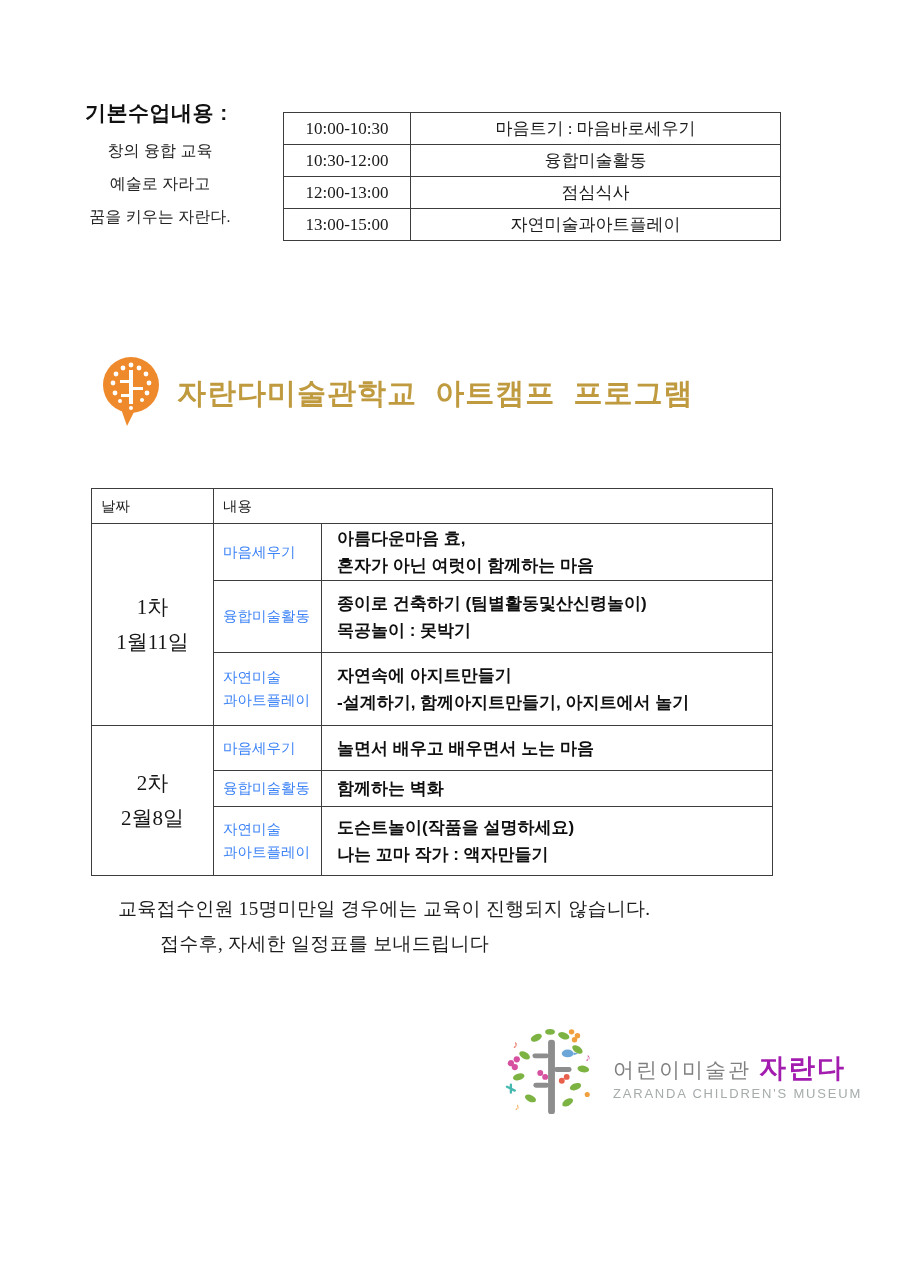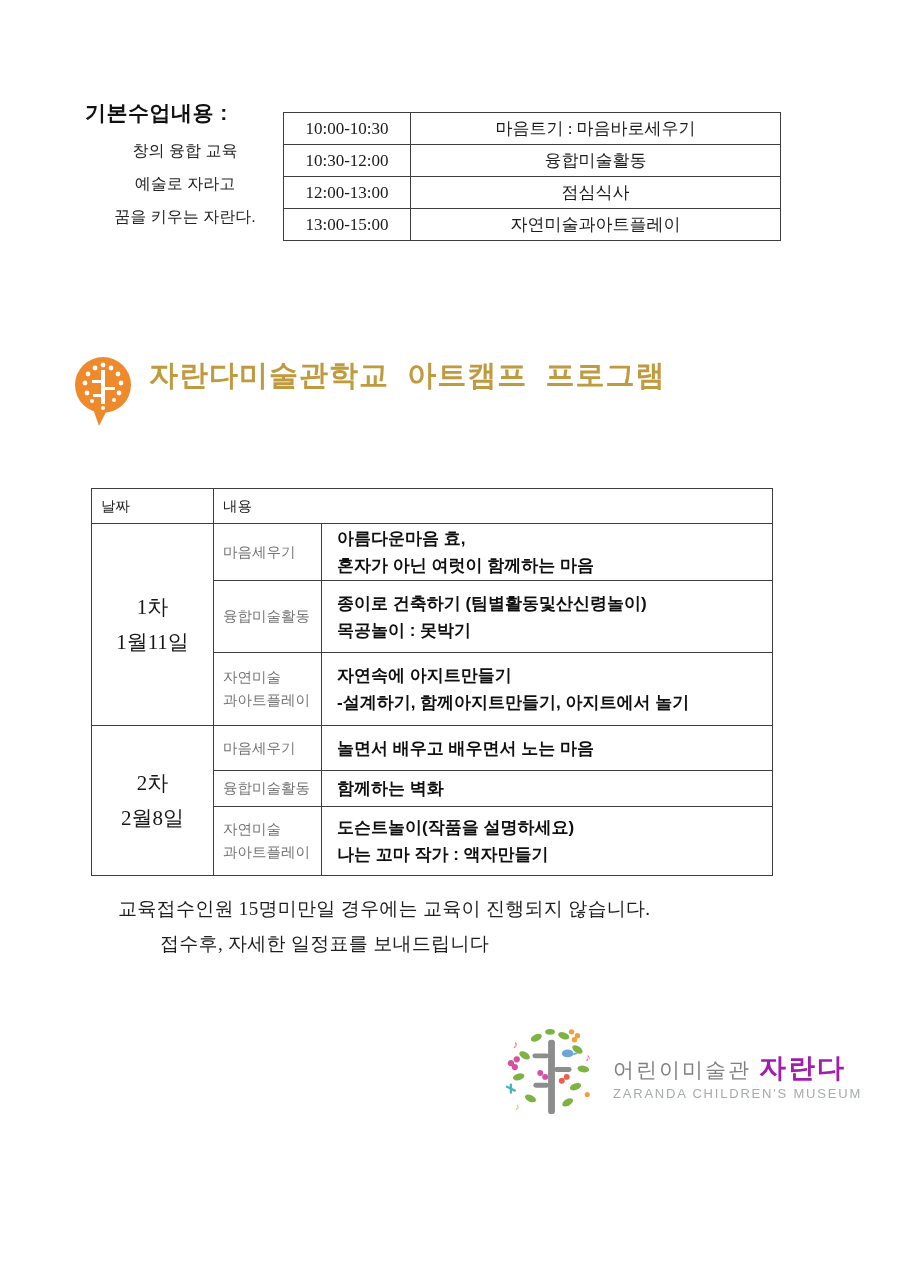--- a/index.html
+++ b/index.html
@@ -12,39 +12,39 @@
   }
   .serif { font-family:"Liberation Serif", "DejaVu Serif", serif; }
 
   
   .intro-heading {
     position:absolute; left:85px; top:99px;
     font-size:21px; font-weight:bold; color:#111;
     letter-spacing:0.5px;
   }
   .intro-lines {
-    position:absolute; left:96px; top:134px; width:178px;
+    position:absolute; left:71px; top:134px; width:178px;
     text-align:center; font-size:16px; line-height:33px; color:#222;
   }
 
   
   .daily-table-wrap { position:absolute; left:283px; top:112px;border-radius:17px; }
   table { border-collapse:collapse; table-layout:fixed; }
   .daily-table td {
     border:1.5px solid #3d3d3d;
     height:32px; text-align:center; vertical-align:middle;
     font-size:17px; color:#1a1a1a;
   }
   .daily-table .c-time  { width:127px; }
   .daily-table .c-act   { width:370px; }
 
   
   .brand-row {
-    position:absolute; left:72px; top:356px;
-    display:flex; align-items:flex-start; gap:15px;
+    position:absolute; left:100px; top:356px;
+    display:flex; align-items:flex-end; gap:15px;
   }
   .program-title {
     font-size:29px; font-weight:bold; color:#bf9a3f;
     letter-spacing:1px; word-spacing:10px;
     padding-bottom:14px;
   }
 
   
   .program-table-wrap { position:absolute; left:91px; top:448px;margin-top:40px; }
   .program-table td {
@@ -56,21 +56,21 @@
   .program-table .c-desc { width:451px; }
   .program-table .hdr td {
     height:35px; font-size:14.5px; color:#222;
     padding-left:9px; font-weight:normal;
   }
   .cell-date {
     text-align:center; font-size:21px; color:#161616;
     line-height:35px;
   }
   .cell-label {
-    font-size:14.5px; color:#737373; padding-left:9px; line-height:23px;
+    font-size:14.5px; color:#3b82f6; padding-left:9px; line-height:23px;
   }
   .cell-desc {
     font-size:17px; font-weight:bold; color:#0f0f0f;
     padding-left:15px; line-height:27px;
   }
   .h57{height:57px;} .h72{height:72px;} .h73{height:73px;}
   .h45{height:45px;} .h36{height:36px;} .h69{height:69px;}
 
   
   .notes {

